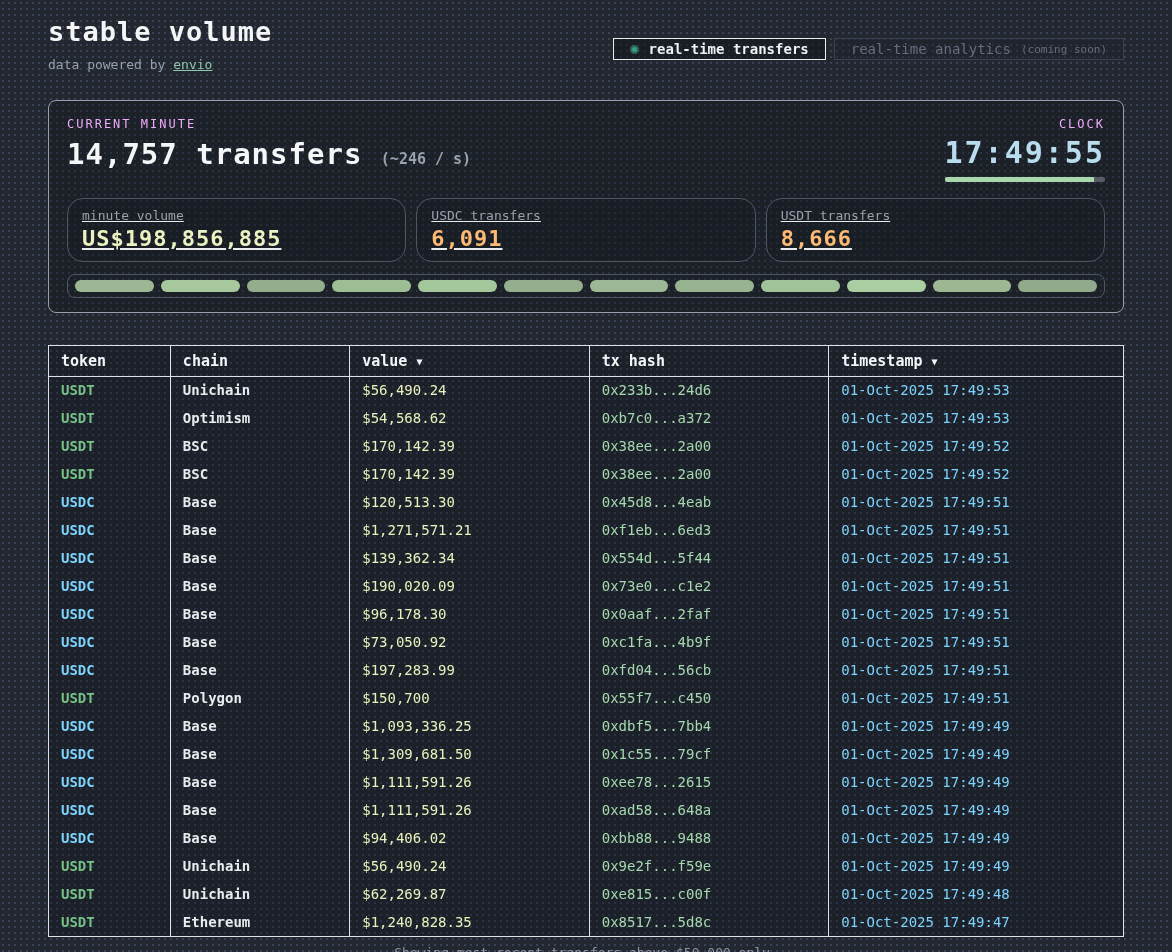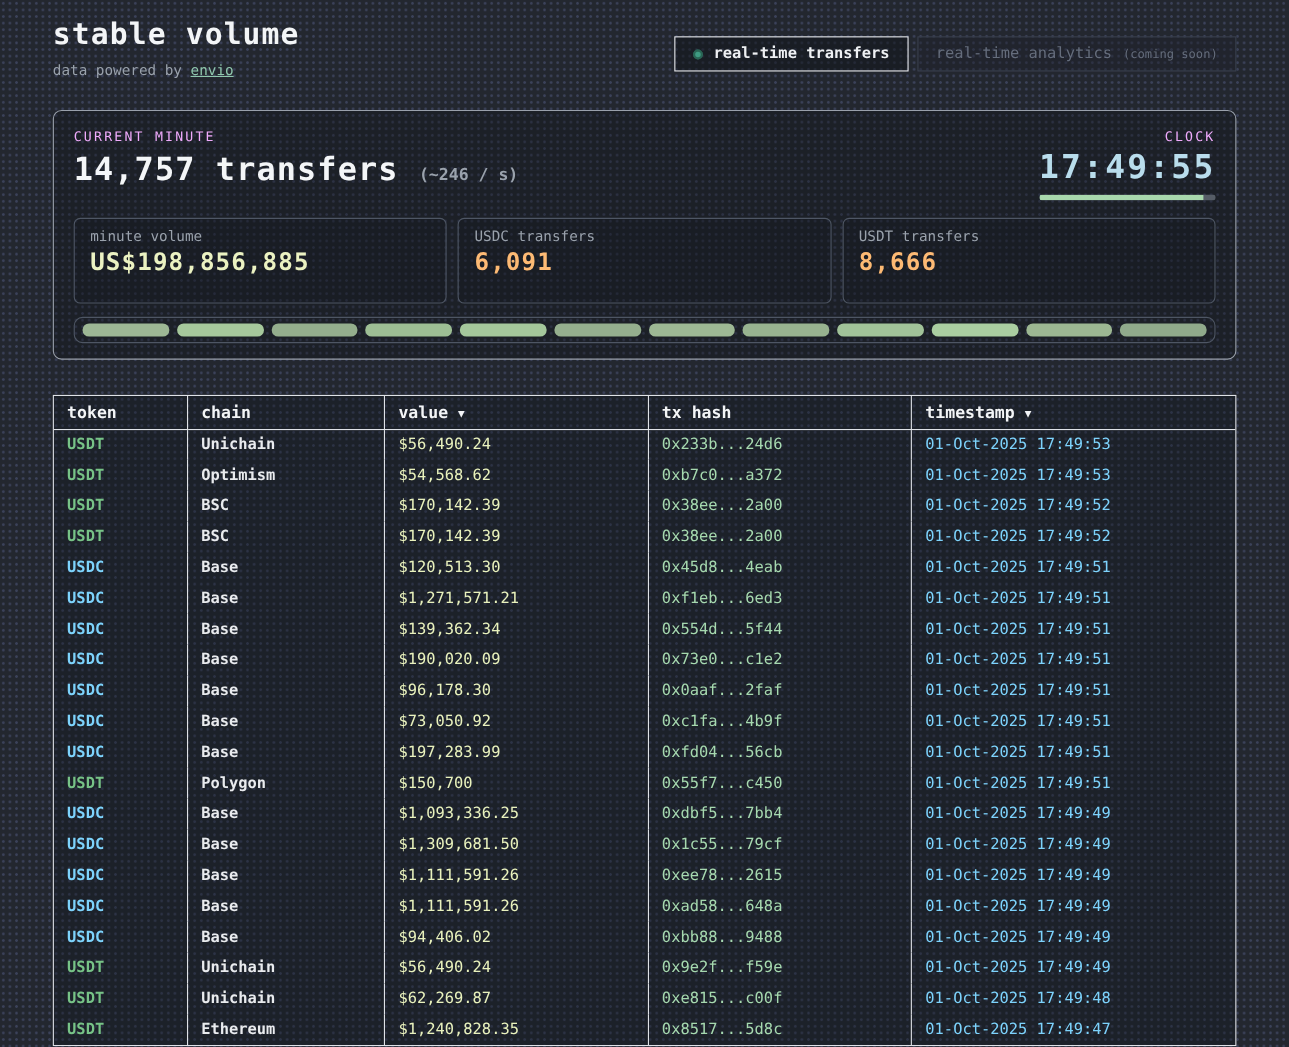--- a/index.html
+++ b/index.html
@@ -12,43 +12,43 @@
     color:#e9ebee;
   }
   .page { padding:16px 48px 0 48px; }
 
   
   .top { display:flex; justify-content:space-between; align-items:center; }
   .title { font-size:27px; font-weight:bold; color:#f3f5f7; letter-spacing:1px; }
   .subtitle { margin-top:10px; font-size:13px; color:#99a1ab; }
   .subtitle a { color:#8fc7ad; text-decoration:underline; cursor:pointer; }
   .tabs { display:flex; gap:8px; margin-top:10px; }
-  .tab { display:flex; align-items:center; gap:10px; height:32px; padding:0 16px;
+  .tab { display:flex; align-items:center; gap:10px; height:22px; padding:0 16px;
          font-size:14px; font-weight:bold; cursor:pointer; white-space:nowrap; }
   .tab.active { border:1px solid #e9ebf0; background:rgba(18,21,28,0.55); color:#eef0f3; }
   .tab.disabled { border:1px solid #3a414f; background:rgba(30,34,44,0.45); color:#656d7c; font-weight:normal; }
   .tab .dot { width:9px; height:9px; border-radius:50%; background:#3f9b82;
               box-shadow:inset 0 0 0 2px rgba(0,0,0,0.35); }
   .tab .soon { font-size:11px; font-weight:normal; }
 
   
   .panel { margin-top:28px; border:1px solid #99a0ab; border-radius:8px;
            background:rgba(16,19,26,0.35); padding:16px 18px 14px 18px; }
   .panel-top { display:flex; justify-content:space-between; }
   .kicker { font-size:12px; color:#f0abfc; letter-spacing:2px; }
   .big-line { margin-top:6px; font-size:29px; font-weight:bold; color:#f4f6f8; letter-spacing:1px; }
   .big-line .rate { font-size:15px; font-weight:bold; color:#9aa2ac; letter-spacing:0; }
   .clock-wrap { text-align:right; }
   .clock-time { margin-top:4px; font-size:30px; font-weight:bold; color:#b9ddec; letter-spacing:2px; }
   .clock-bar { margin-top:7px; margin-left:auto; width:160px; height:5px; background:#565d66; border-radius:2px; overflow:hidden; }
   .clock-bar-fill { height:100%; background:#a8d8ac; }
 
   .boxes { display:flex; gap:10px; margin-top:16px; }
-  .box { flex:1; border:1px solid #4e5664; border-radius:6px; padding:9px 14px 24px 14px;
-         background:rgba(16,19,26,0.25); }
+  .box { flex:1; border:1px solid #4e5664; border-radius:16px; padding:9px 14px 10px 14px;
+         background:rgba(16,19,26,0.25);text-decoration:underline; }
   .box-label { font-size:13px; color:#9aa2ac; }
   .box-value { margin-top:3px; font-size:22px; font-weight:bold; color:#fdba74; letter-spacing:1px; }
   .box-value.vol { color:#ebf2c2; }
 
   .seg-wrap { margin-top:12px; border:1px solid #4e5664; border-radius:8px; padding:5px 7px;
               display:flex; gap:7px; }
   .seg { flex:1; height:12px; border-radius:6px; }
 
   
   .tbl { margin-top:32px; border:1px solid #dfe2e7; background:rgba(18,22,31,0.35); }

